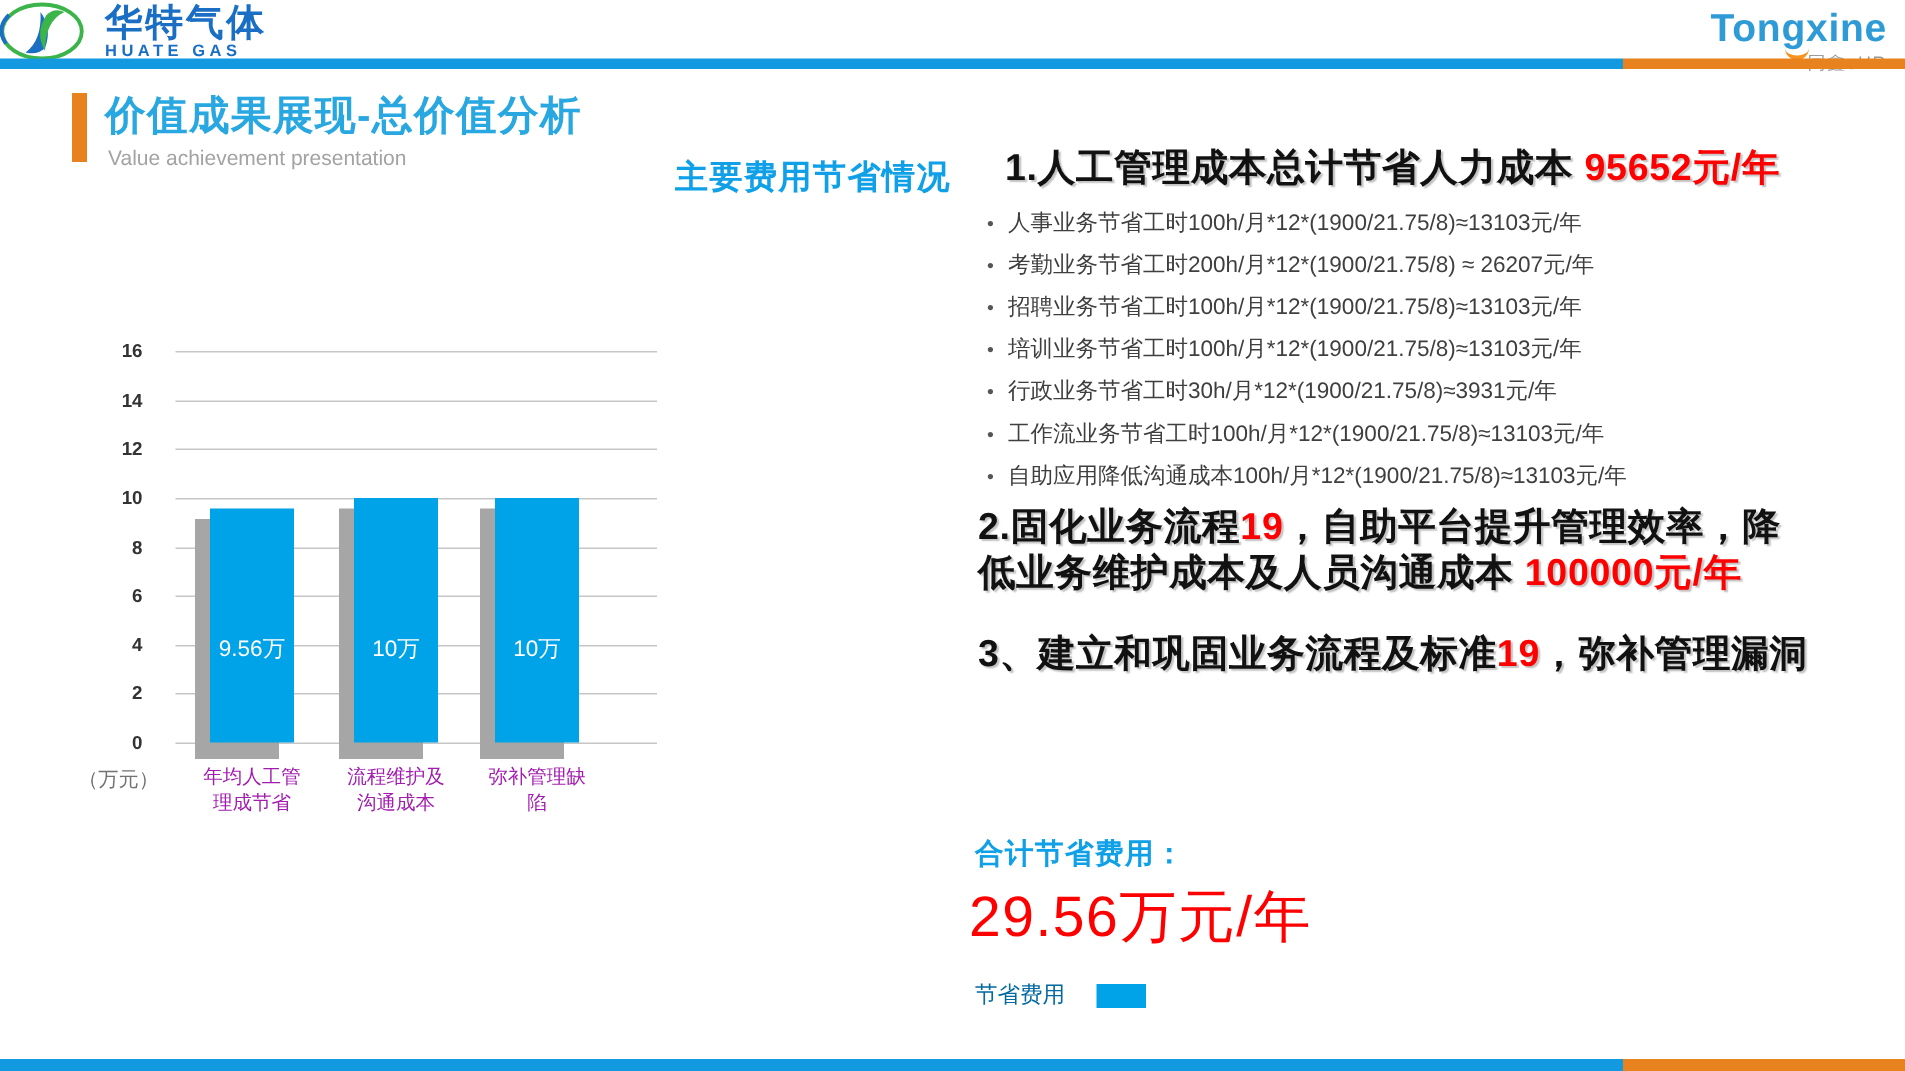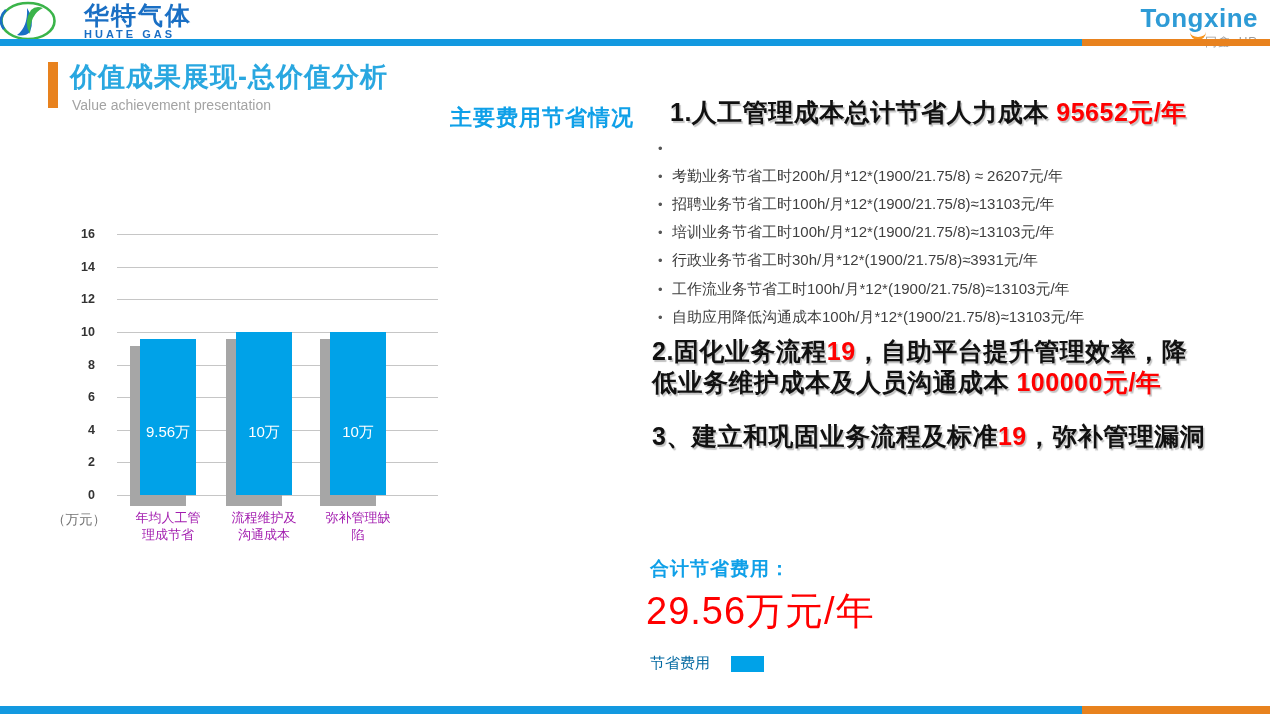--- a/index.html
+++ b/index.html
@@ -1,21 +1,21 @@
 <!DOCTYPE html>
 <html><head>
 <meta charset="utf-8">
 <style>
   html,body{margin:0;padding:0;background:#fff;}
   .slide{position:relative;width:1270px;height:714px;background:#fff;overflow:hidden;
          font-family:"Liberation Sans","DejaVu Sans",sans-serif;}
 
   
   .logo{position:absolute;left:0;top:1px;display:flex;align-items:center;}
-  .logo-text{margin-left:22px;}
+  .logo-text{margin-left:8px;}
   .logo-cn{font-size:25px;font-weight:bold;color:#1A6FC4;letter-spacing:2px;line-height:25px;}
   .logo-en{font-size:11px;font-weight:bold;color:#1A6FC4;letter-spacing:3px;line-height:12px;}
   .brand{position:absolute;right:12px;top:6px;text-align:right;}
   .brand-name{font-size:26px;font-weight:bold;color:#2E9BD6;line-height:24px;letter-spacing:0.5px;}
   .smile{position:absolute;right:52px;top:24px;width:16px;height:7px;
          border-bottom:3px solid #F7941D;border-radius:0 0 12px 12px;}
   .brand-sub{font-size:12px;color:#9B9B9B;margin-top:4px;letter-spacing:1px;}
   .rule{position:absolute;left:0;width:1270px;display:flex;}
   .rule.top{top:39px;height:7px;}
   .rule.bottom{top:706px;height:8px;}
@@ -124,20 +124,21 @@
 陷</div>
       <div class="unit" style="left: 2px; top: 291px;">（万元）</div>
     </div>
 
   <div class="rich h1">
       <div><span>1.人工管理成本总计节省人力成本 </span><span class="red">95652元/年</span></div>
     </div>
   <div class="bullets">
       <div class="bullet-li">
         <span class="bullet-dot">•</span>
+        <span>人事业务节省工时100h/月*12*(1900/21.75/8)≈13103元/年</span>
       </div>
       <div class="bullet-li">
         <span class="bullet-dot">•</span>
         <span>考勤业务节省工时200h/月*12*(1900/21.75/8) ≈ 26207元/年</span>
       </div>
       <div class="bullet-li">
         <span class="bullet-dot">•</span>
         <span>招聘业务节省工时100h/月*12*(1900/21.75/8)≈13103元/年</span>
       </div>
       <div class="bullet-li">

